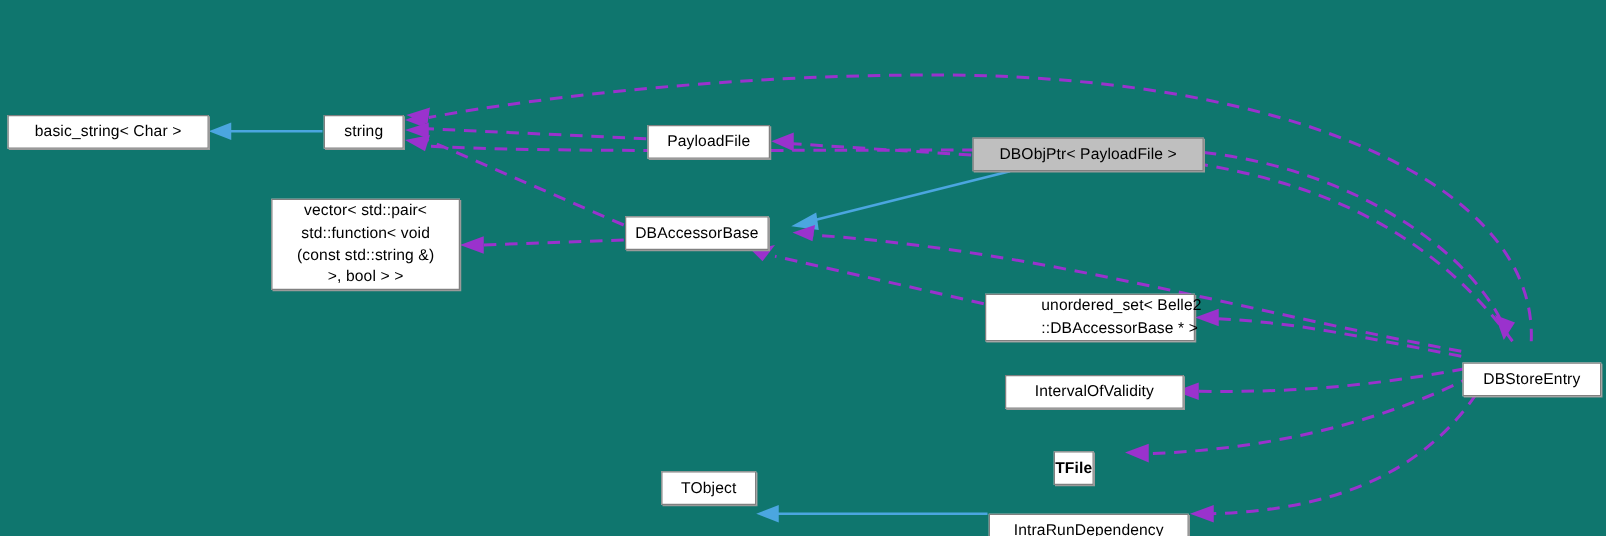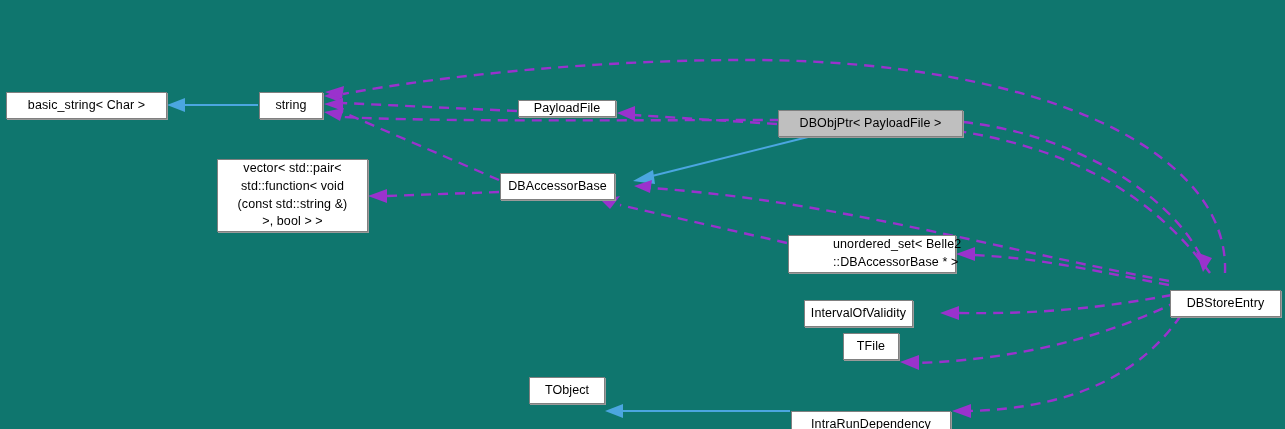--- a/index.html
+++ b/index.html
@@ -139,25 +139,25 @@
     </g>
   </svg>
 
   <div id="nodes">
       <div class="node" style="left: 6px; top: 92px; width: 161px; height: 27px;"><span class="lbl">basic_string&lt; Char &gt;</span></div>
       <div class="node" style="left: 259px; top: 92px; width: 64px; height: 27px;"><span class="lbl">string</span></div>
       <div class="node" style="left: 217px; top: 159px; width: 151px; height: 73px;"><span class="lbl">vector&lt; std::pair&lt;
 std::function&lt; void
 (const std::string &amp;)
 &gt;, bool &gt; &gt;</span></div>
-      <div class="node" style="left: 518px; top: 100px; width: 98px; height: 17px;"><span class="lbl">PayloadFile</span></div>
+      <div class="node" style="left: 518px; top: 100px; width: 98px; height: 27px;"><span class="lbl">PayloadFile</span></div>
       <div class="node focus" style="left: 778px; top: 110px; width: 185px; height: 27px;"><span class="lbl">DBObjPtr&lt; PayloadFile &gt;</span></div>
       <div class="node" style="left: 500px; top: 173px; width: 115px; height: 27px;"><span class="lbl">DBAccessorBase</span></div>
       <div class="node" style="left: 788px; top: 235px; width: 168px; height: 38px; padding-left: 44px;"><span class="lbl">unordered_set&lt; Belle2
 ::DBAccessorBase * &gt;</span></div>
-      <div class="node" style="left: 804px; top: 300px; width: 109px; height: 27px;"><span class="lbl">IntervalOfValidity</span></div>
-      <div class="node" style="left: 843px; top: 333px; width: 56px; height: 27px;"><span class="lbl">TFile</span></div>
+      <div class="node" style="left: 804px; top: 300px; width: 143px; height: 27px;"><span class="lbl">IntervalOfValidity</span></div>
+      <div class="node" style="left: 843px; top: 361px; width: 32px; height: 27px; font-weight: bold;"><span class="lbl">TFile</span></div>
       <div class="node" style="left: 529px; top: 377px; width: 76px; height: 27px;"><span class="lbl">TObject</span></div>
       <div class="node" style="left: 791px; top: 411px; width: 160px; height: 27px;"><span class="lbl">IntraRunDependency</span></div>
       <div class="node" style="left: 1170px; top: 290px; width: 111px; height: 27px;"><span class="lbl">DBStoreEntry</span></div>
     </div>
 
 </div>
 
 </body></html>

